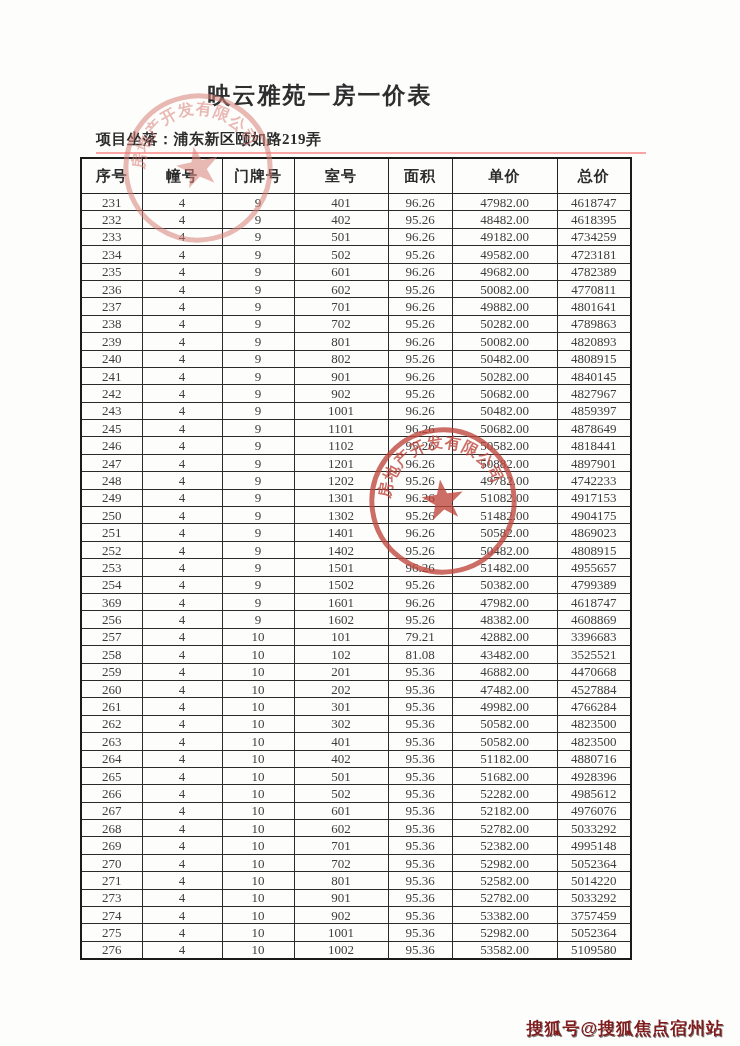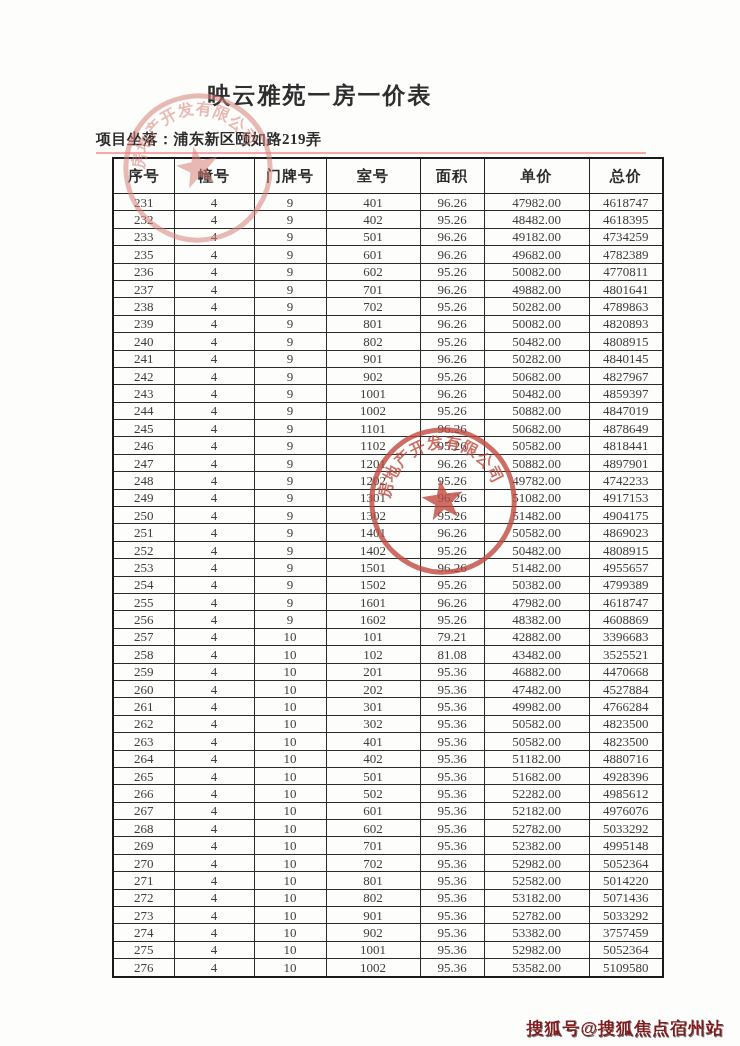--- a/index.html
+++ b/index.html
@@ -14,21 +14,21 @@
     text-align:center;font-size:23px;font-weight:bold;
     letter-spacing:2px;color:#2e2e2e;margin:0;
   }
   .location-line{
     position:absolute;top:130px;left:96px;width:550px;
     font-size:15px;font-weight:bold;color:#2b2b2b;
     padding-bottom:3px;border-bottom:2px solid #fca5a5;
     letter-spacing:0.5px;
   }
   table.price-table{
-    position:absolute;top:157px;left:112px;width:550px;
+    position:absolute;top:157px;left:80px;width:550px;
     border-collapse:collapse;table-layout:fixed;
     background:transparent;
   }
   table.price-table th{
     border:1.5px solid #222;height:34px;
     font-size:15px;font-weight:bold;color:#2b2b2b;
     text-align:center;padding:0;letter-spacing:1px;
   }
   table.price-table td{
     border:1px solid #2a2a2a;height:16.4px;
@@ -101,20 +101,29 @@
         <tr>
           <td>233</td>
           <td>4</td>
           <td>9</td>
           <td>501</td>
           <td>96.26</td>
           <td>49182.00</td>
           <td>4734259</td>
         </tr>
         <tr>
+          <td>234</td>
+          <td>4</td>
+          <td>9</td>
+          <td>502</td>
+          <td>95.26</td>
+          <td>49582.00</td>
+          <td>4723181</td>
+        </tr>
+        <tr>
           <td>235</td>
           <td>4</td>
           <td>9</td>
           <td>601</td>
           <td>96.26</td>
           <td>49682.00</td>
           <td>4782389</td>
         </tr>
         <tr>
           <td>236</td>
@@ -182,29 +191,20 @@
         <tr>
           <td>243</td>
           <td>4</td>
           <td>9</td>
           <td>1001</td>
           <td>96.26</td>
           <td>50482.00</td>
           <td>4859397</td>
         </tr>
         <tr>
-          <td>244</td>
-          <td>4</td>
-          <td>9</td>
-          <td>1002</td>
-          <td>95.26</td>
-          <td>50882.00</td>
-          <td>4847019</td>
-        </tr>
-        <tr>
           <td>245</td>
           <td>4</td>
           <td>9</td>
           <td>1101</td>
           <td>96.26</td>
           <td>50682.00</td>
           <td>4878649</td>
         </tr>
         <tr>
           <td>246</td>
@@ -281,21 +281,21 @@
         <tr>
           <td>254</td>
           <td>4</td>
           <td>9</td>
           <td>1502</td>
           <td>95.26</td>
           <td>50382.00</td>
           <td>4799389</td>
         </tr>
         <tr>
-          <td>255</td>
+          <td>369</td>
           <td>4</td>
           <td>9</td>
           <td>1601</td>
           <td>96.26</td>
           <td>47982.00</td>
           <td>4618747</td>
         </tr>
         <tr>
           <td>256</td>
           <td>4</td>
@@ -432,29 +432,20 @@
           <td>5052364</td>
         </tr>
         <tr>
           <td>271</td>
           <td>4</td>
           <td>10</td>
           <td>801</td>
           <td>95.36</td>
           <td>52582.00</td>
           <td>5014220</td>
-        </tr>
-        <tr>
-          <td>272</td>
-          <td>4</td>
-          <td>10</td>
-          <td>802</td>
-          <td>95.36</td>
-          <td>53182.00</td>
-          <td>5071436</td>
         </tr>
         <tr>
           <td>273</td>
           <td>4</td>
           <td>10</td>
           <td>901</td>
           <td>95.36</td>
           <td>52782.00</td>
           <td>5033292</td>
         </tr>

